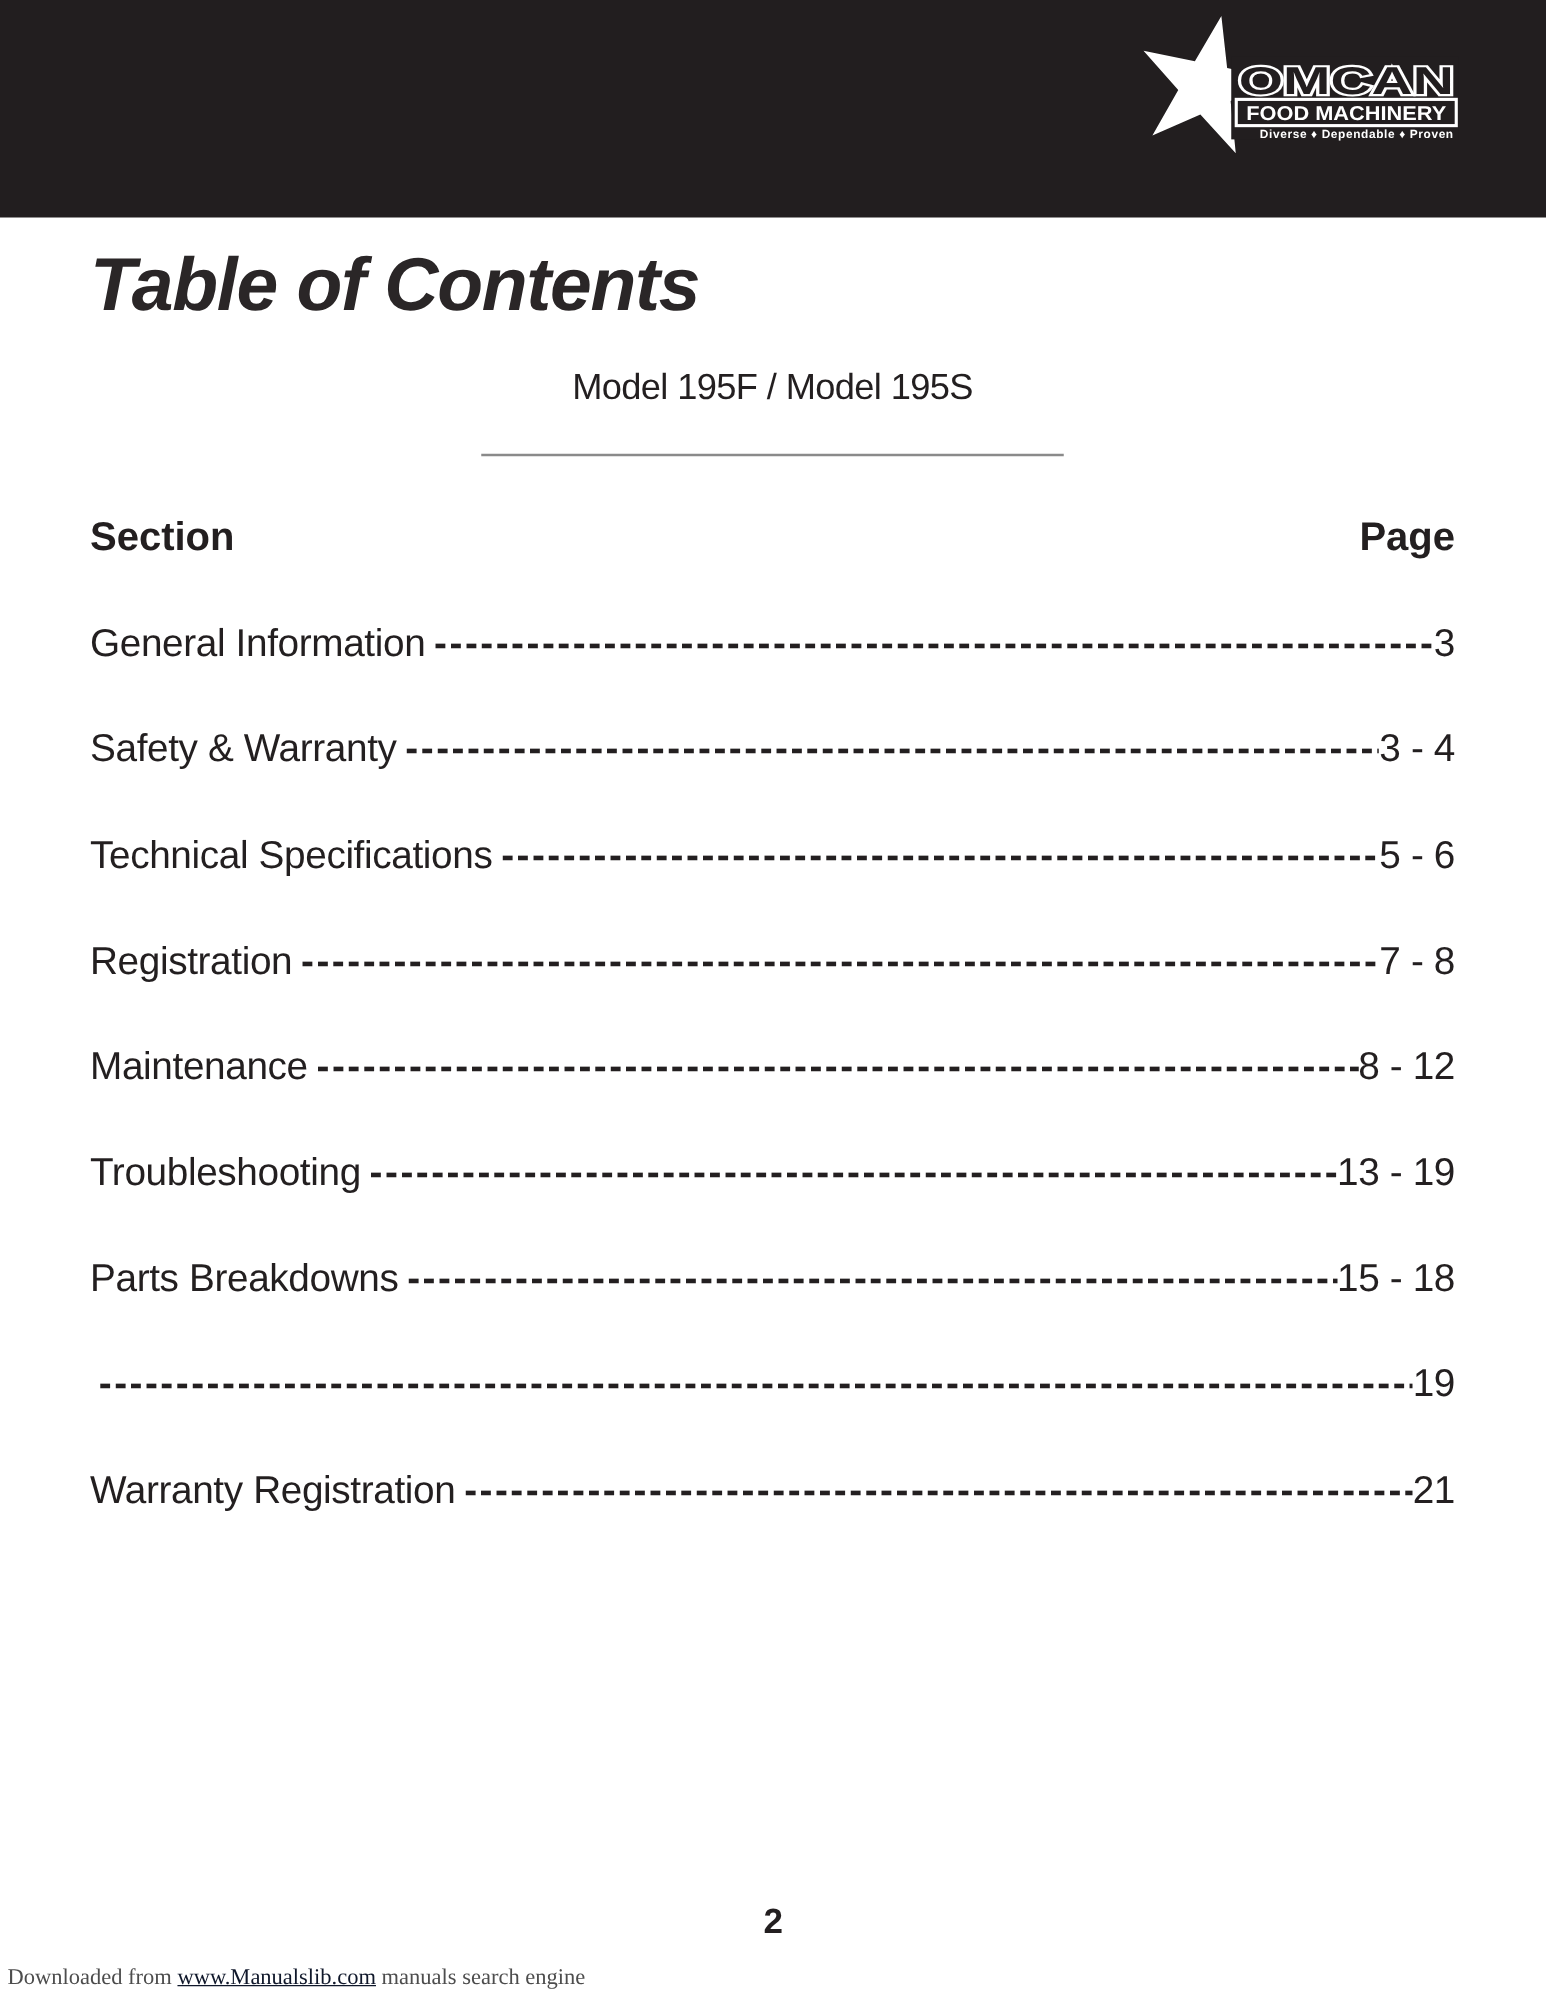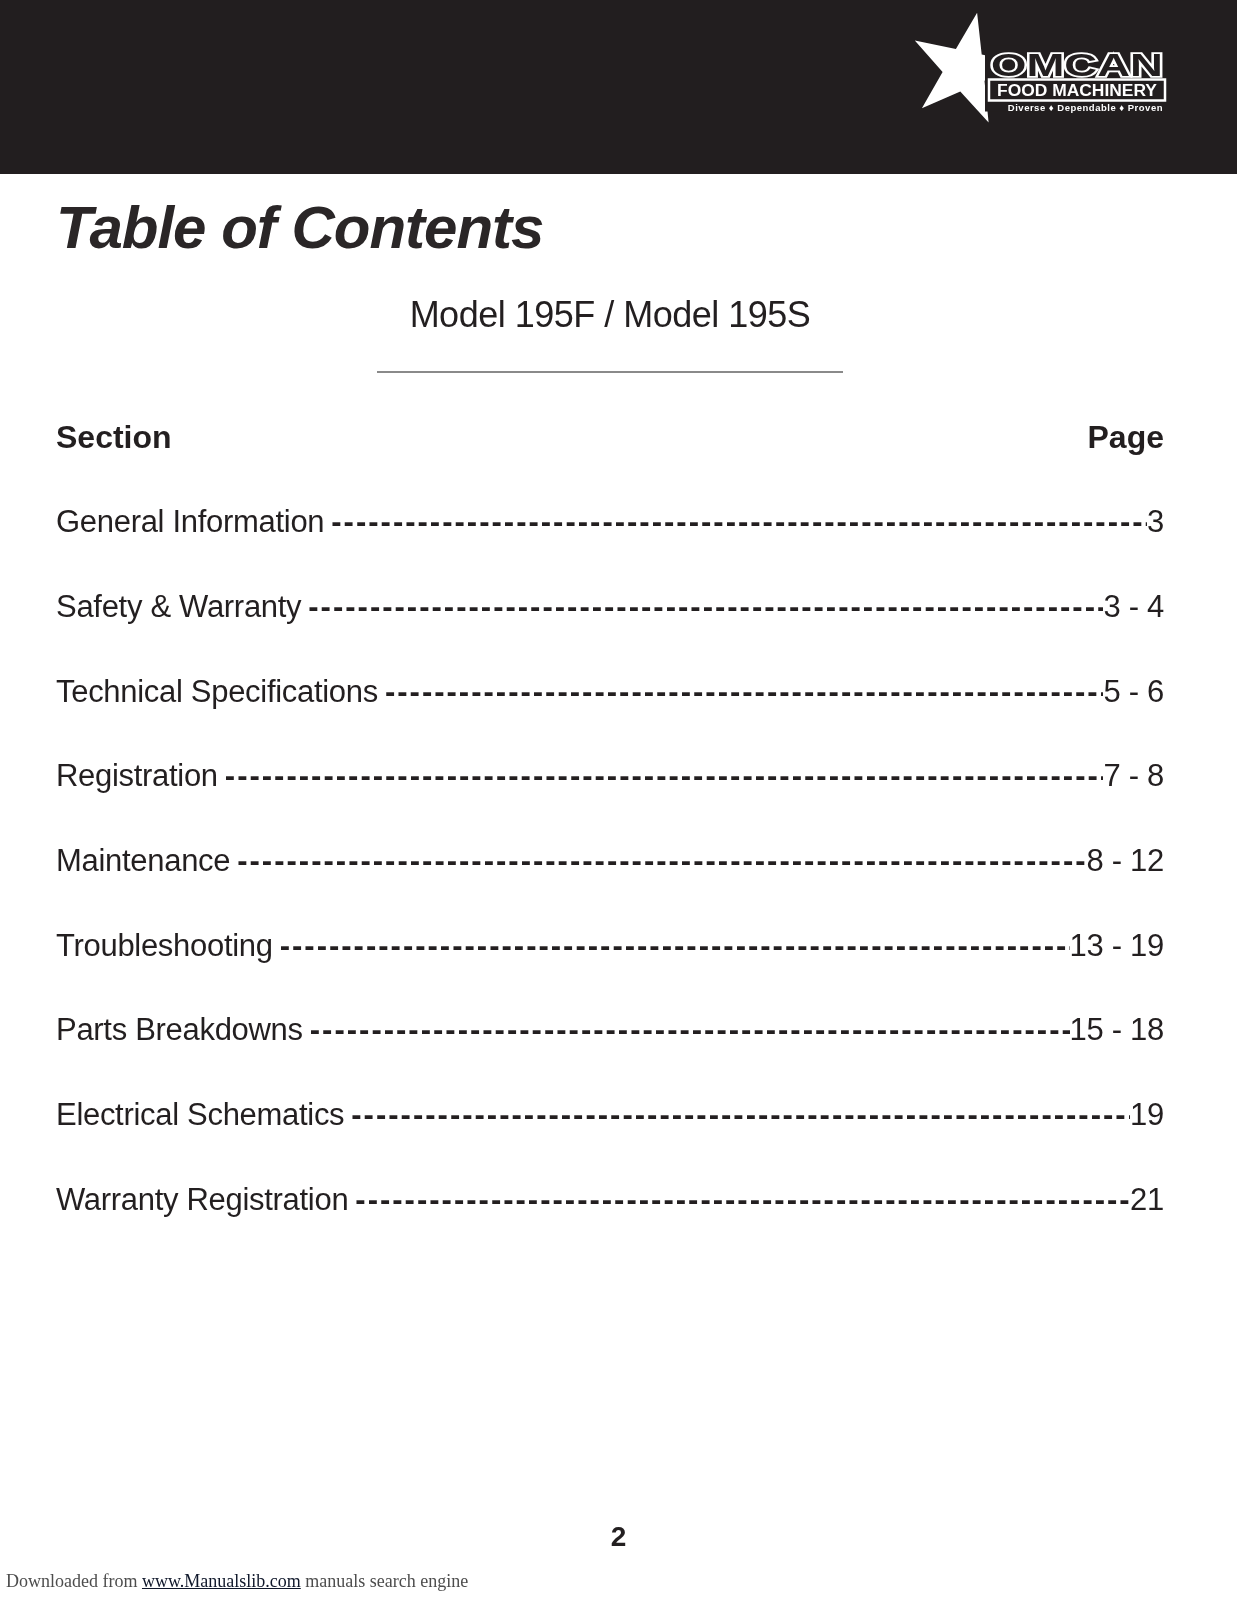--- a/index.html
+++ b/index.html
@@ -23,34 +23,34 @@
   .logo-wrap {
     position: absolute;
     top: 6px;
     right: 66px;
     width: 266px;
     height: 140px;
   }
 
   
   .content {
-    padding: 0 73px 0 56px;
+    padding: 0 73px 0 72px;
   }
   .page-title {
     margin: 22px 0 0 0;
     font-size: 60px;
     line-height: 1.05;
     font-weight: bold;
     font-style: italic;
     color: #2a2627;
     letter-spacing: -1px;
   }
   .subtitle {
     margin-top: 36px;
-    font-size: 36px;
+    font-size: 29px;
     line-height: 1.1;
     text-align: center;
     letter-spacing: -0.5px;
   }
   .divider {
     width: 466px;
     margin: 36px auto 0 auto;
     border: none;
     border-top: 2px solid #8a8a8a;
   }
@@ -172,21 +172,20 @@
     <span class="toc-label">Troubleshooting</span>
     <span class="toc-leader">--------------------------------------------------------------------------------------------------------------------------------------------</span>
     <span class="toc-pages">13 - 19</span>
   </div>
   <div class="toc-row">
     <span class="toc-label">Parts Breakdowns</span>
     <span class="toc-leader">--------------------------------------------------------------------------------------------------------------------------------------------</span>
     <span class="toc-pages">15 - 18</span>
   </div>
   <div class="toc-row">
-    <span class="toc-label">Electrical Schematics</span>
     <span class="toc-leader">--------------------------------------------------------------------------------------------------------------------------------------------</span>
     <span class="toc-pages">19</span>
   </div>
   <div class="toc-row">
     <span class="toc-label">Warranty Registration</span>
     <span class="toc-leader">--------------------------------------------------------------------------------------------------------------------------------------------</span>
     <span class="toc-pages">21</span>
   </div>
 </div>
 

